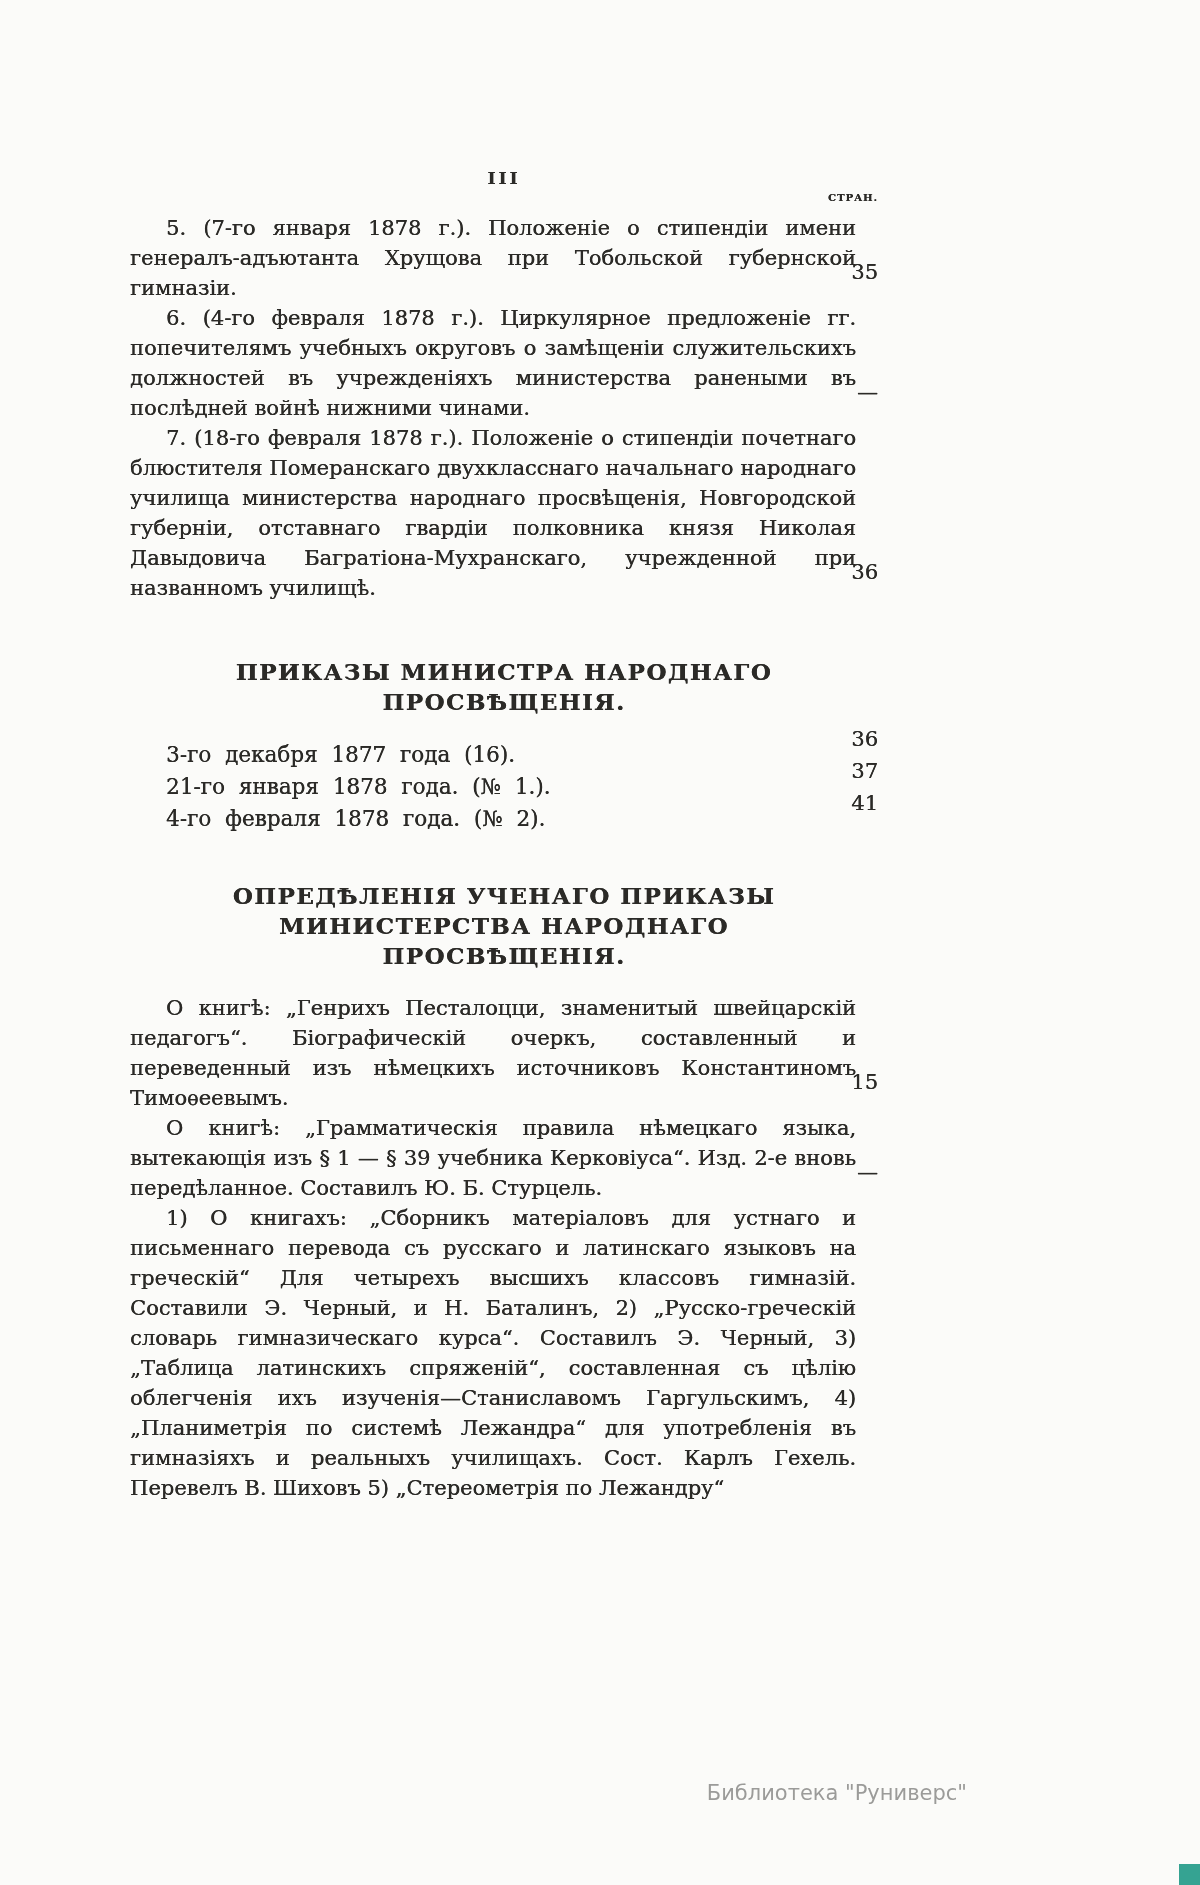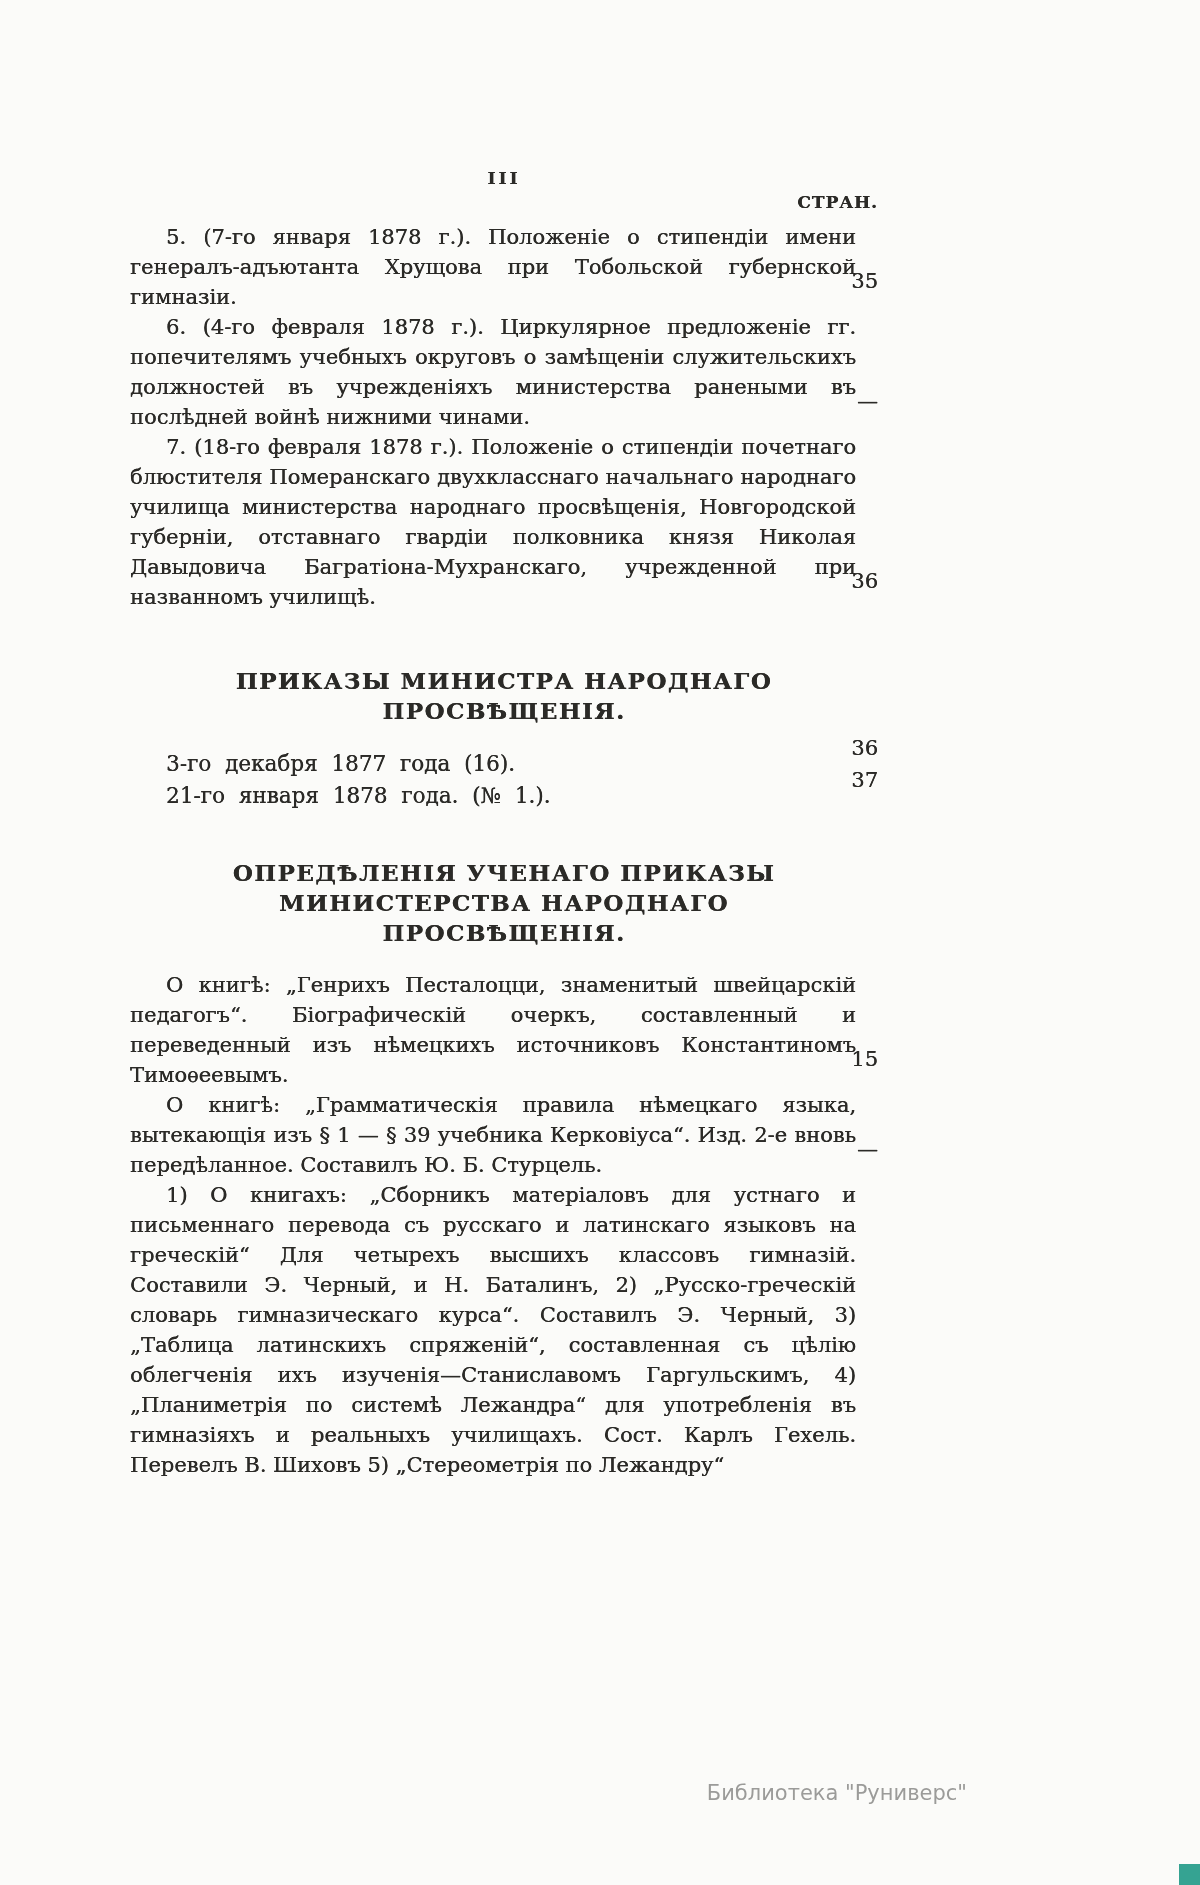--- a/index.html
+++ b/index.html
@@ -27,21 +27,21 @@
   .folio {
     text-align: center;
     font-size: 17px;
     letter-spacing: 3px;
     font-weight: bold;
     margin-bottom: 4px;
     text-shadow: 0.3px 0 currentColor;
   }
   .col-header {
     text-align: right;
-    font-size: 17px;
+    font-size: 10px;
     font-weight: bold;
     letter-spacing: 1px;
     margin-bottom: 10px;
     text-shadow: 0.3px 0 currentColor;
   }
   .entry {
     position: relative;
     font-size: 21px;
     line-height: 30px;
     text-align: justify;
@@ -129,20 +129,24 @@
       <div class="section-heading">ПРИКАЗЫ МИНИСТРА НАРОДНАГО ПРОСВѢЩЕНІЯ.</div>
       <div class="entry-list">
         <div class="entry date-entry">
           <div class="entry-text">3-го декабря 1877 года (16).</div>
           <div class="entry-page">36</div>
         </div>
         <div class="entry date-entry">
           <div class="entry-text">21-го января 1878 года. (№ 1.).</div>
           <div class="entry-page">37</div>
         </div>
+        <div class="entry date-entry">
+          <div class="entry-text">4-го февраля 1878 года. (№ 2).</div>
+          <div class="entry-page">41</div>
+        </div>
       </div>
     </div>
 
     <div class="section section-2">
       <div class="section-heading">ОПРЕДѢЛЕНІЯ УЧЕНАГО ПРИКАЗЫ МИНИСТЕРСТВА НАРОДНАГО ПРОСВѢЩЕНІЯ.</div>
       <div class="entry-list">
         <div class="entry">
           <div class="entry-text">О книгѣ: „Генрихъ Песталоцци, знаменитый швейцарскій педагогъ“. Біографическій очеркъ, составленный и переведенный изъ нѣмецкихъ источниковъ Константиномъ Тимоѳеевымъ.</div>
           <div class="entry-page">15</div>
         </div>

